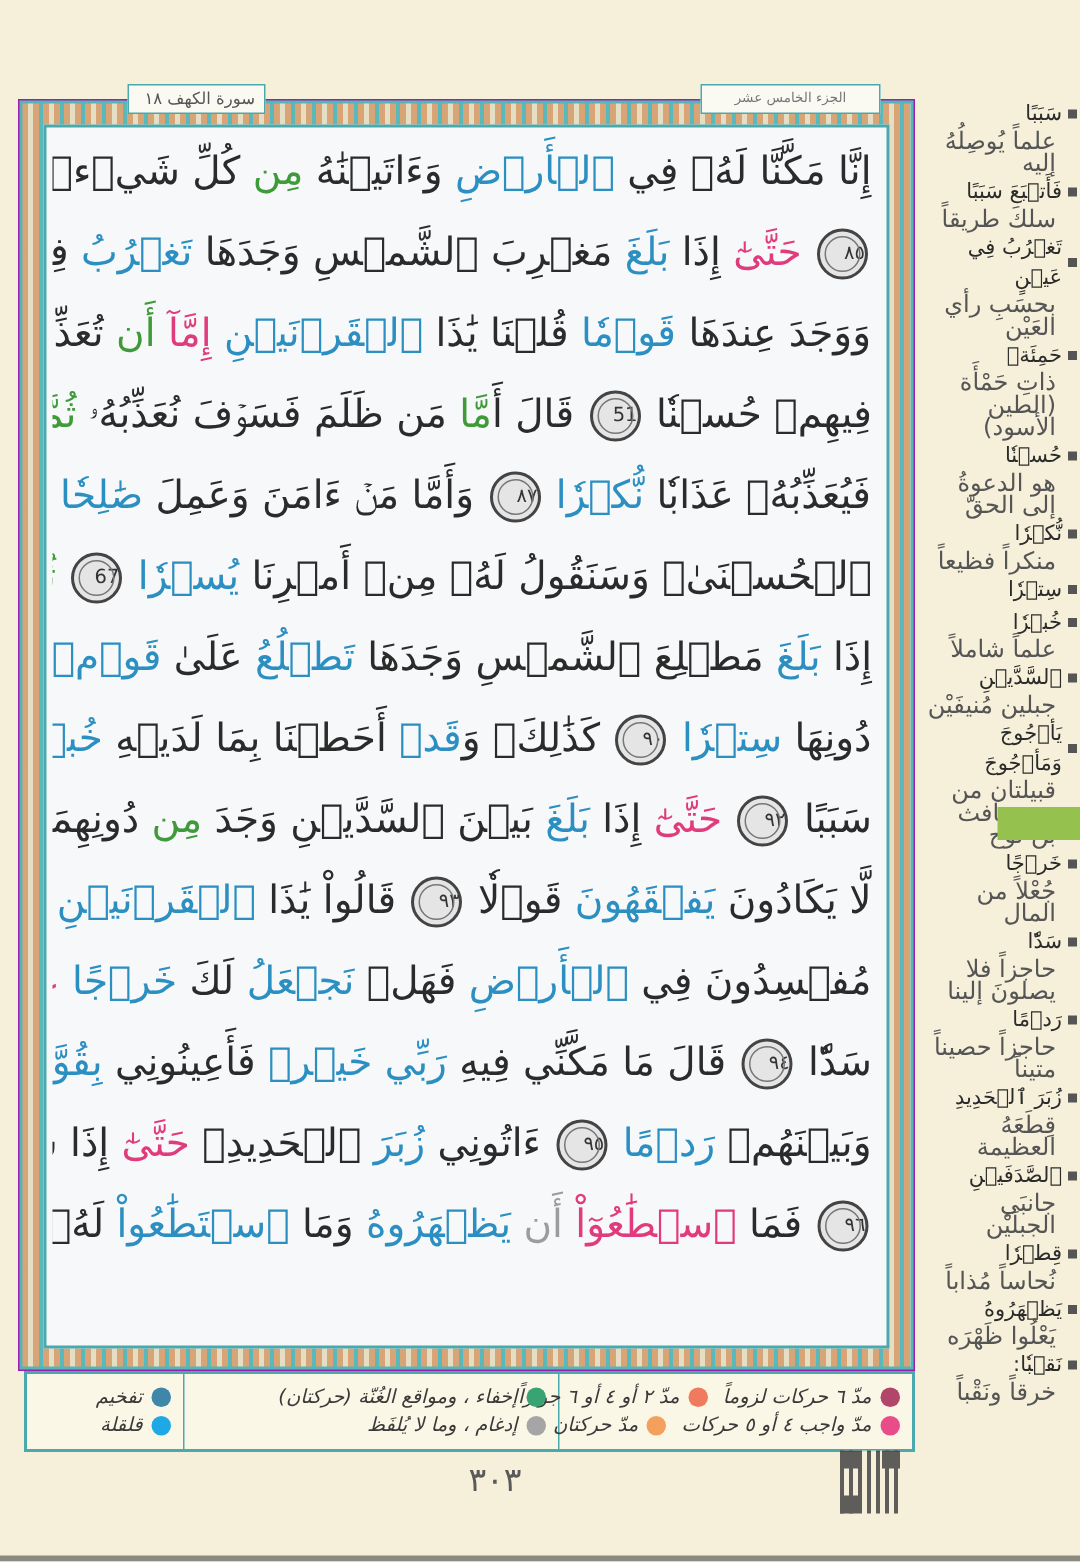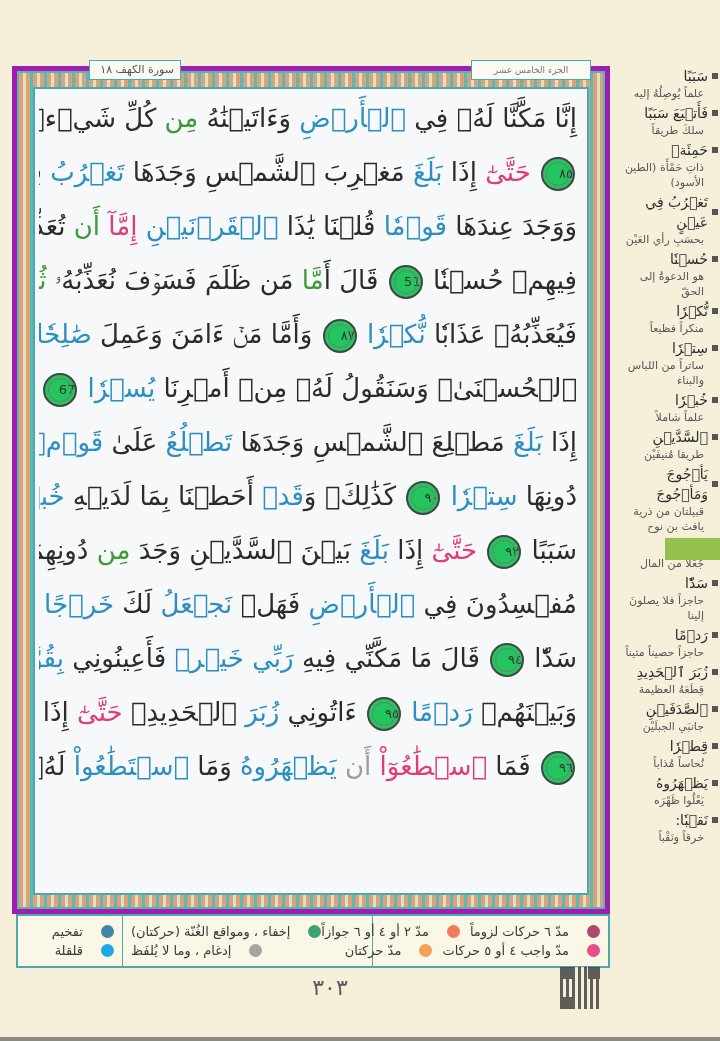--- a/index.html
+++ b/index.html
@@ -7,21 +7,21 @@
       width:720px; height:1041px; overflow:hidden;
       background:#f6f0da;
       font-family:"DejaVu Sans", sans-serif;
       position:relative;
     }
     .page-shadow { position:absolute; left:0; right:0; bottom:0; height:4px; background:#8a8a80; }
     
     .frame {
       position:absolute; left:12px; top:66px; width:598px; height:848px;
       background:#55b6b8;
-      border:5px solid #a21caf;
+      border:1px solid #a21caf;
       box-sizing:border-box;
     }
     .frame-ornament {
       position:absolute; inset:2px;
       background:
         repeating-linear-gradient(90deg, #e7a26e 0 4px, #f3e3c6 4px 7px, #e7a26e 7px 11px, #5bb8bb 11px 14px);
       opacity:.9;
     }
     .frame-inner {
       position:absolute; left:16px; top:16px; right:16px; bottom:14px;
@@ -48,21 +48,21 @@
       font-size:26px; color:#2b2b2b;
       text-align:justify; text-align-last:justify;
       white-space:nowrap; overflow:hidden;
       padding:0 6px;
     }
     .ayah-mark {
       display:inline-block; width:30px; height:30px; line-height:30px;
       font-size:13px; text-align:center; color:#333;
       border:2px solid #444; border-radius:50%;
       vertical-align:middle; margin:0 2px;
-      background:#22c55e;
+      background:#e5e5e5;
       position:relative;
     }
     .ayah-mark::after {
       content:""; position:absolute; inset:3px; border:1px solid #777; border-radius:50%;
     }
     .c-blue { color:#2c8fc2; }
     .c-green { color:#3f9a3a; }
     .c-pink { color:#e03b7c; }
     .c-gray { color:#9c9c9c; }
     
@@ -71,24 +71,24 @@
       border:2px solid #4aa9ad; box-sizing:border-box;
       background:#fbf7e6;
       display:flex; direction:rtl;
     }
     .legend-col {
       display:flex; flex-direction:column; justify-content:center; gap:4px;
       padding:0 8px; border-left:1px solid #4aa9ad; box-sizing:border-box;
     }
     .legend-col:last-child { border-left:none; }
     .legend-col.mad { width:236px; }
-    .legend-col.ghunna { width:250px;align-items:flex-end; }
+    .legend-col.ghunna { width:250px; }
     .legend-col.tafkhim { flex:1; }
     .legend-row { display:flex; align-items:center; gap:10px; }
-    .legend-item { display:flex; align-items:center; gap:18px; font-size:13px; color:#3a3a3a; white-space:nowrap; }
+    .legend-item { display:flex; align-items:center; gap:6px; font-size:13px; color:#3a3a3a; white-space:nowrap;font-style:italic; }
     .dot { width:13px; height:13px; border-radius:50%; display:inline-block; flex:none; }
     .page-number {
       position:absolute; left:290px; top:975px; width:80px; text-align:center;
       font-size:22px; color:#5a5a5a; direction:rtl;
     }
     .qr {
       position:absolute; left:560px; top:967px; width:40px; height:42px;
       background:
         linear-gradient(#444,#444) 0 0/12px 12px no-repeat,
         linear-gradient(#444,#444) 28px 0/12px 12px no-repeat,
@@ -101,21 +101,21 @@
     .margin {
       position:absolute; left:618px; top:66px; width:100px;
       direction:rtl; text-align:right;
     }
     .note { margin-bottom:2px; }
     .note-term {
       font-size:14px; color:#2b2b2b; line-height:20px;
       display:flex; align-items:center; gap:4px;
     }
     .note-term::before { content:""; width:6px; height:6px; background:#555; display:inline-block; flex:none; }
-    .note-def { font-size:11px; color:#555; line-height:15px; padding-right:14px; }
+    .note-def { font-size:16px; color:#555; line-height:15px; padding-right:14px; }
     .green-tab {
       position:absolute; left:665px; top:538px; width:55px; height:22px; background:#95c24e;
     }
   </style>
 </head>
 <body>
 
 <div class="page-shadow"></div>
 
 <div class="frame">
@@ -126,20 +126,21 @@
     <div class="lines" id="lines">
         <div class="line"><span>إِنَّا مَكَّنَّا لَهُۥ فِي </span><span class="c-blue">ٱلۡأَرۡضِ</span><span> وَءَاتَيۡنَٰهُ </span><span class="c-green">مِن</span><span> كُلِّ شَيۡءٖ سَبَبٗا </span></div>
         <div class="line"><span class="ayah-mark">٨٥</span><span> </span><span class="c-pink">حَتَّىٰٓ</span><span> إِذَا </span><span class="c-blue">بَلَغَ</span><span> مَغۡرِبَ ٱلشَّمۡسِ وَجَدَهَا </span><span class="c-blue">تَغۡرُبُ</span><span> فِي عَيۡنٍ حَمِئَةٖ</span></div>
         <div class="line"><span>وَوَجَدَ عِندَهَا </span><span class="c-blue">قَوۡمٗا</span><span> قُلۡنَا يَٰذَا </span><span class="c-blue">ٱلۡقَرۡنَيۡنِ</span><span> </span><span class="c-pink">إِمَّآ</span><span> </span><span class="c-green">أَن</span><span> تُعَذِّبَ وَ</span></div>
         <div class="line"><span>فِيهِمۡ حُسۡنٗا </span><span class="ayah-mark">51</span><span> قَالَ أَ</span><span class="c-green">مَّا</span><span> مَن ظَلَمَ فَسَوۡفَ نُعَذِّبُهُۥ </span><span class="c-green">ثُمَّ</span></div>
         <div class="line"><span>فَيُعَذِّبُهُۥ عَذَابٗا </span><span class="c-blue">نُّكۡرٗا</span><span> </span><span class="ayah-mark">٨٧</span><span> وَأَمَّا مَنۡ ءَامَنَ وَعَمِلَ </span><span class="c-blue">صَٰلِحٗا</span><span> فَلَهُۥ جَزَآءً</span></div>
         <div class="line"><span>ٱلۡحُسۡنَىٰۖ وَسَنَقُولُ لَهُۥ مِنۡ أَمۡرِنَا </span><span class="c-blue">يُسۡرٗا</span><span> </span><span class="ayah-mark">67</span><span> </span><span class="c-green">ثُمَّ</span></div>
         <div class="line"><span>إِذَا </span><span class="c-blue">بَلَغَ</span><span> مَطۡلِعَ ٱلشَّمۡسِ وَجَدَهَا </span><span class="c-blue">تَطۡلُعُ</span><span> عَلَىٰ </span><span class="c-blue">قَوۡمٖ</span></div>
         <div class="line"><span>دُونِهَا </span><span class="c-blue">سِتۡرٗا</span><span> </span><span class="ayah-mark">٩٠</span><span> كَذَٰلِكَۖ وَ</span><span class="c-blue">قَدۡ</span><span> أَحَطۡنَا بِمَا لَدَيۡهِ </span><span class="c-blue">خُبۡرٗا</span></div>
         <div class="line"><span>سَبَبًا </span><span class="ayah-mark">٩٢</span><span> </span><span class="c-pink">حَتَّىٰٓ</span><span> إِذَا </span><span class="c-blue">بَلَغَ</span><span> بَيۡنَ ٱلسَّدَّيۡنِ وَجَدَ </span><span class="c-green">مِن</span><span> دُونِهِمَا </span></div>
+        <div class="line"><span>لَّا يَكَادُونَ </span><span class="c-blue">يَفۡقَهُونَ</span><span> قَوۡلٗا </span><span class="ayah-mark">٩٣</span><span> قَالُواْ يَٰذَا </span><span class="c-blue">ٱلۡقَرۡنَيۡنِ</span><span> </span></div>
         <div class="line"><span>مُفۡسِدُونَ فِي </span><span class="c-blue">ٱلۡأَرۡضِ</span><span> فَهَلۡ </span><span class="c-blue">نَجۡعَلُ</span><span> لَكَ </span><span class="c-blue">خَرۡجًا</span><span> </span><span class="c-pink">عَلَىٰٓ</span></div>
         <div class="line"><span>سَدّٗا </span><span class="ayah-mark">٩٤</span><span> قَالَ مَا مَكَّنِّي فِيهِ </span><span class="c-blue">رَبِّي</span><span> </span><span class="c-blue">خَيۡرٞ</span><span> فَأَعِينُونِي </span><span class="c-blue">بِقُوَّةٍ</span></div>
         <div class="line"><span>وَبَيۡنَهُمۡ </span><span class="c-blue">رَدۡمًا</span><span> </span><span class="ayah-mark">٩٥</span><span> ءَاتُونِي </span><span class="c-blue">زُبَرَ</span><span> ٱلۡحَدِيدِۖ </span><span class="c-pink">حَتَّىٰٓ</span><span> إِذَا سَاوَىٰ بَيۡنَ </span></div>
         <div class="line"><span class="ayah-mark">٩٦</span><span> فَمَا </span><span class="c-pink">ٱسۡطَٰعُوٓاْ</span><span> </span><span class="c-gray">أَن</span><span> </span><span class="c-blue">يَظۡهَرُوهُ</span><span> وَمَا </span><span class="c-blue">ٱسۡتَطَٰعُواْ</span><span> لَهُۥ نَقۡبٗا </span></div>
       </div>
   </div>
 </div>
 
 <div class="legend">
   <div class="legend-col mad">
@@ -192,46 +193,45 @@
 <div class="margin" id="margin">
     <div class="note">
       <div class="note-term">سَبَبًا</div>
       <div class="note-def">علماً يُوصِلُهُ إليه</div>
     </div>
     <div class="note">
       <div class="note-term">فَأَتۡبَعَ سَبَبًا</div>
       <div class="note-def">سلكَ طريقاً</div>
     </div>
     <div class="note">
+      <div class="note-term">تَغۡرُبُ فِي عَيۡنٍ</div>
+      <div class="note-def">بحسَبِ رأي العَيْن</div>
+    </div>
+    <div class="note">
       <div class="note-term">حَمِئَةٖ</div>
       <div class="note-def">ذاتِ حَمْأَة (الطين الأسود)</div>
     </div>
     <div class="note">
-      <div class="note-term">تَغۡرُبُ فِي عَيۡنٍ</div>
-      <div class="note-def">بحسَبِ رأي العَيْن</div>
-    </div>
-    <div class="note">
       <div class="note-term">حُسۡنٗا</div>
       <div class="note-def">هو الدعوةُ إلى الحقّ</div>
     </div>
     <div class="note">
       <div class="note-term">نُّكۡرٗا</div>
       <div class="note-def">منكراً فظيعاً</div>
     </div>
     <div class="note">
       <div class="note-term">سِتۡرٗا</div>
-      <div class="note-def">ساتراً من اللباس والبناء</div>
     </div>
     <div class="note">
       <div class="note-term">خُبۡرٗا</div>
       <div class="note-def">علماً شاملاً</div>
     </div>
     <div class="note">
       <div class="note-term">ٱلسَّدَّيۡنِ</div>
-      <div class="note-def">طريقا مُنيفَيْن</div>
+      <div class="note-def">جبلين مُنيفَيْن</div>
     </div>
     <div class="note">
       <div class="note-term">يَأۡجُوجَ وَمَأۡجُوجَ</div>
       <div class="note-def">قبيلتان من ذرية يافث بن نوح</div>
     </div>
     <div class="note">
       <div class="note-term">خَرۡجًا</div>
       <div class="note-def">جُعْلاً من المال</div>
     </div>
     <div class="note">

